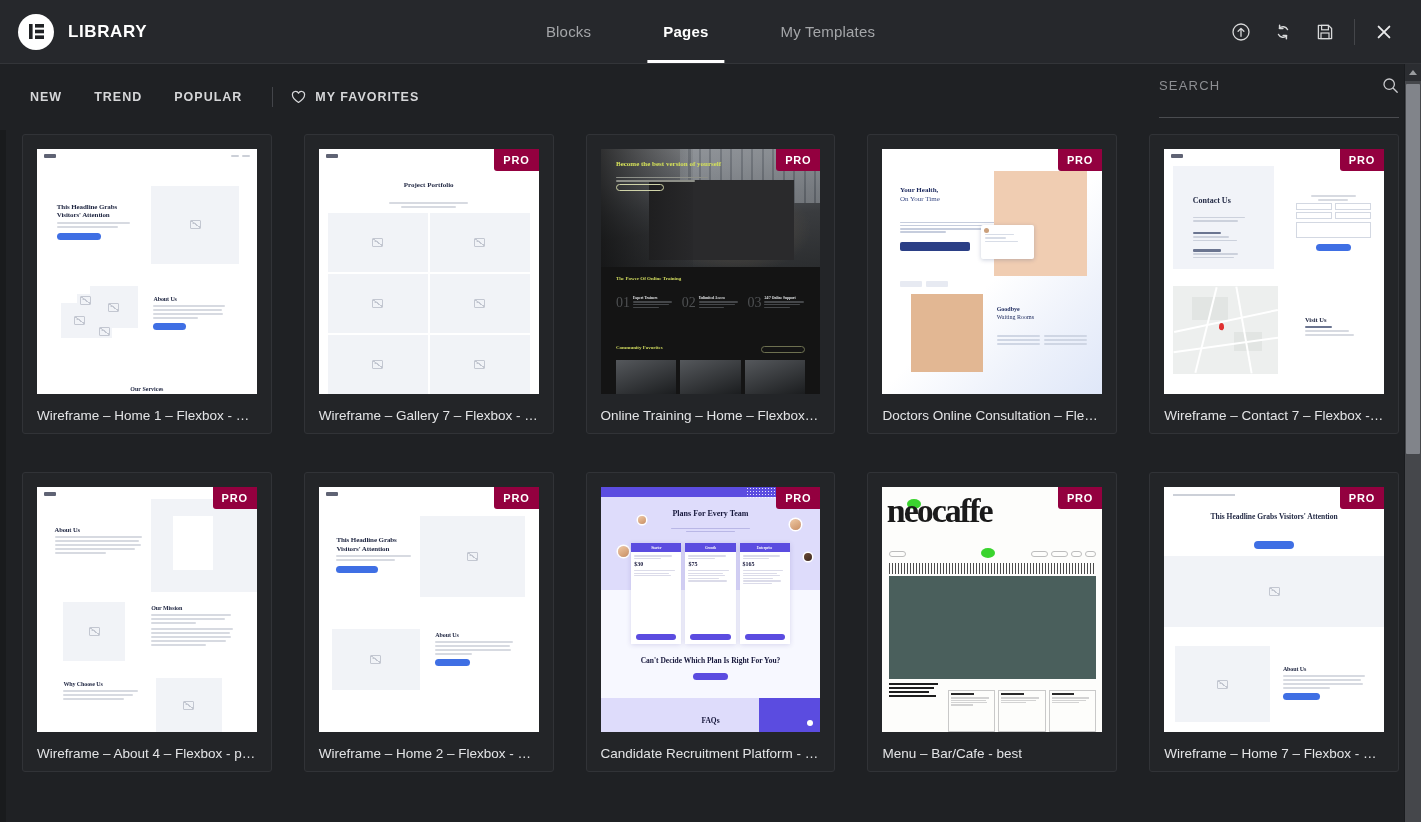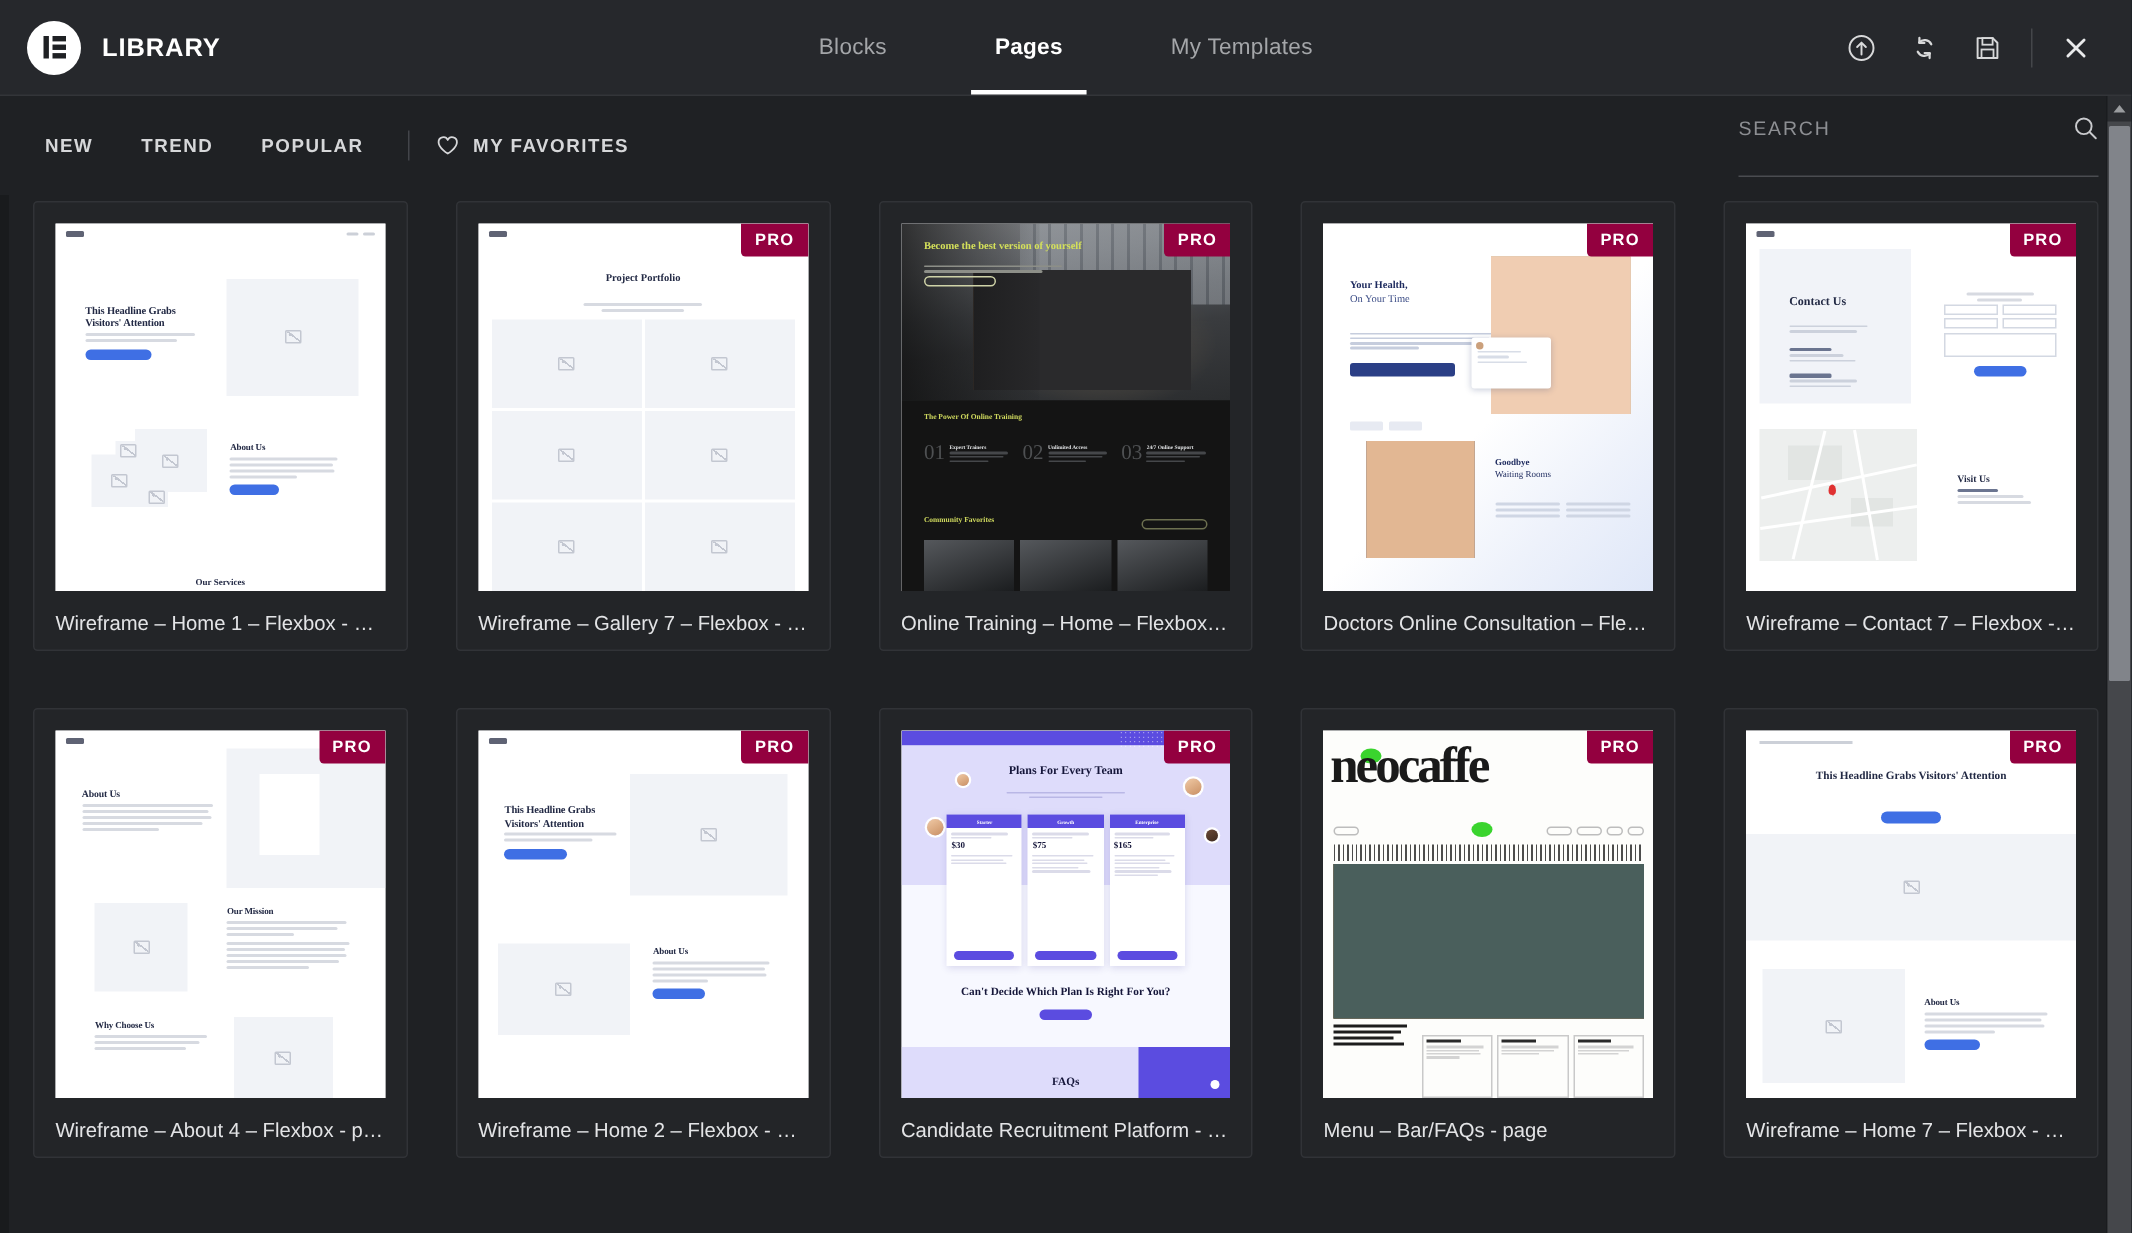--- a/index.html
+++ b/index.html
@@ -835,21 +835,21 @@
                 </div>
               <div>
                   <b></b>
                   <i style="width:92%"></i>
                   <i style="width:84%"></i>
                   <i style="width:66%"></i>
                 </div>
             </div>
           </div>
         </div>
-        <div class="card-title">Menu – Bar/FAQs - page</div>
+        <div class="card-title">Menu – Bar/Cafe - best</div>
       </div>
 
       <div class="card">
         <div class="thumb-frame">
           <div class="pro-badge">PRO</div>
           <div class="mp">
             <div class="c10-nav"></div>
               <div class="c10-nav2"></div>
             <div class="c10-h1">This Headline Grabs Visitors' Attention</div>
             <div class="c10-btn"></div>

